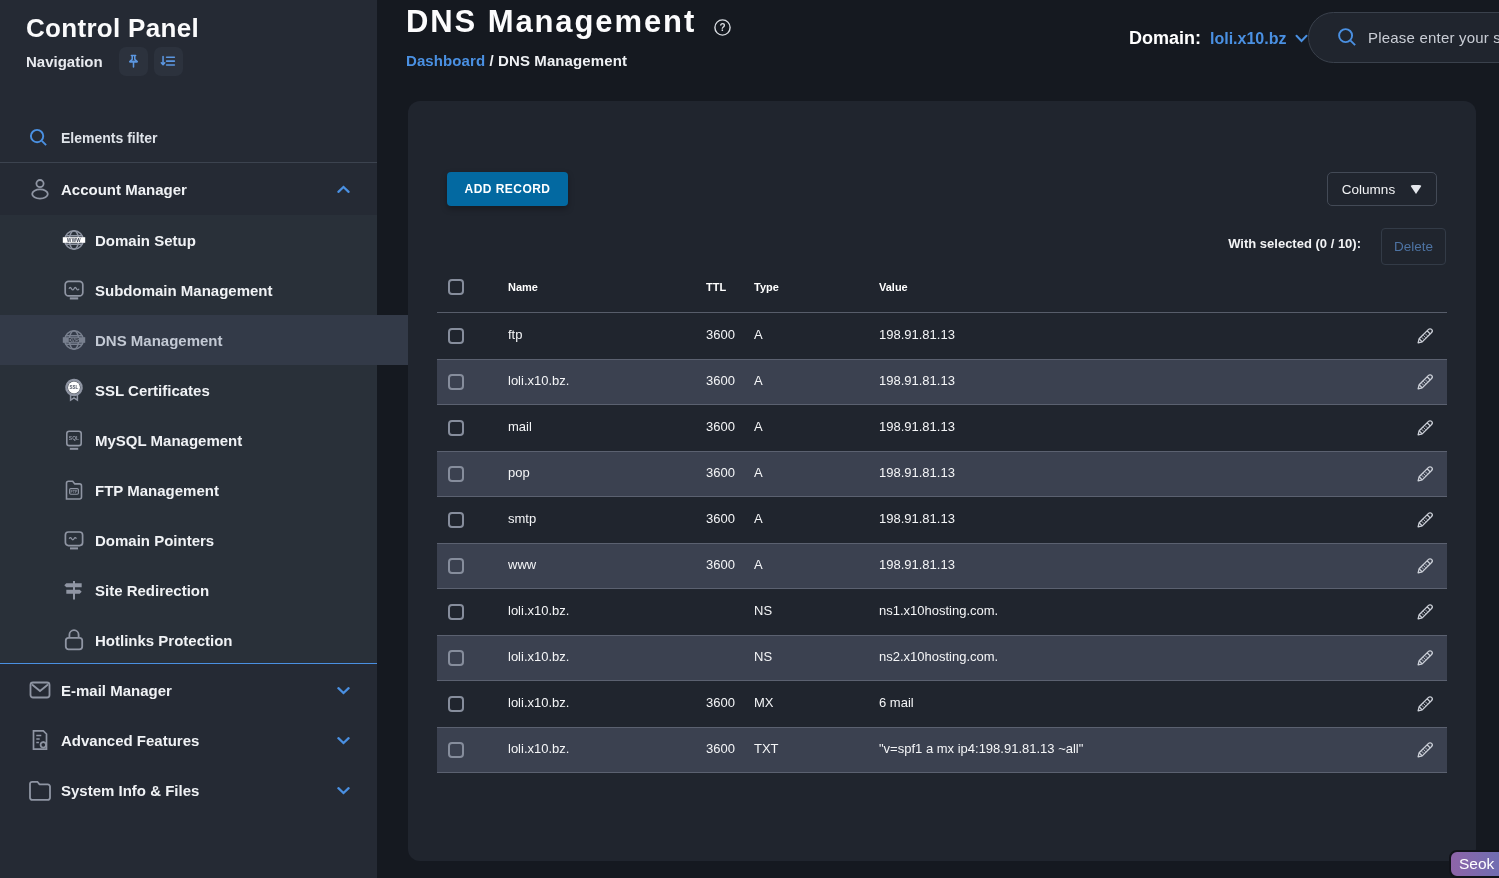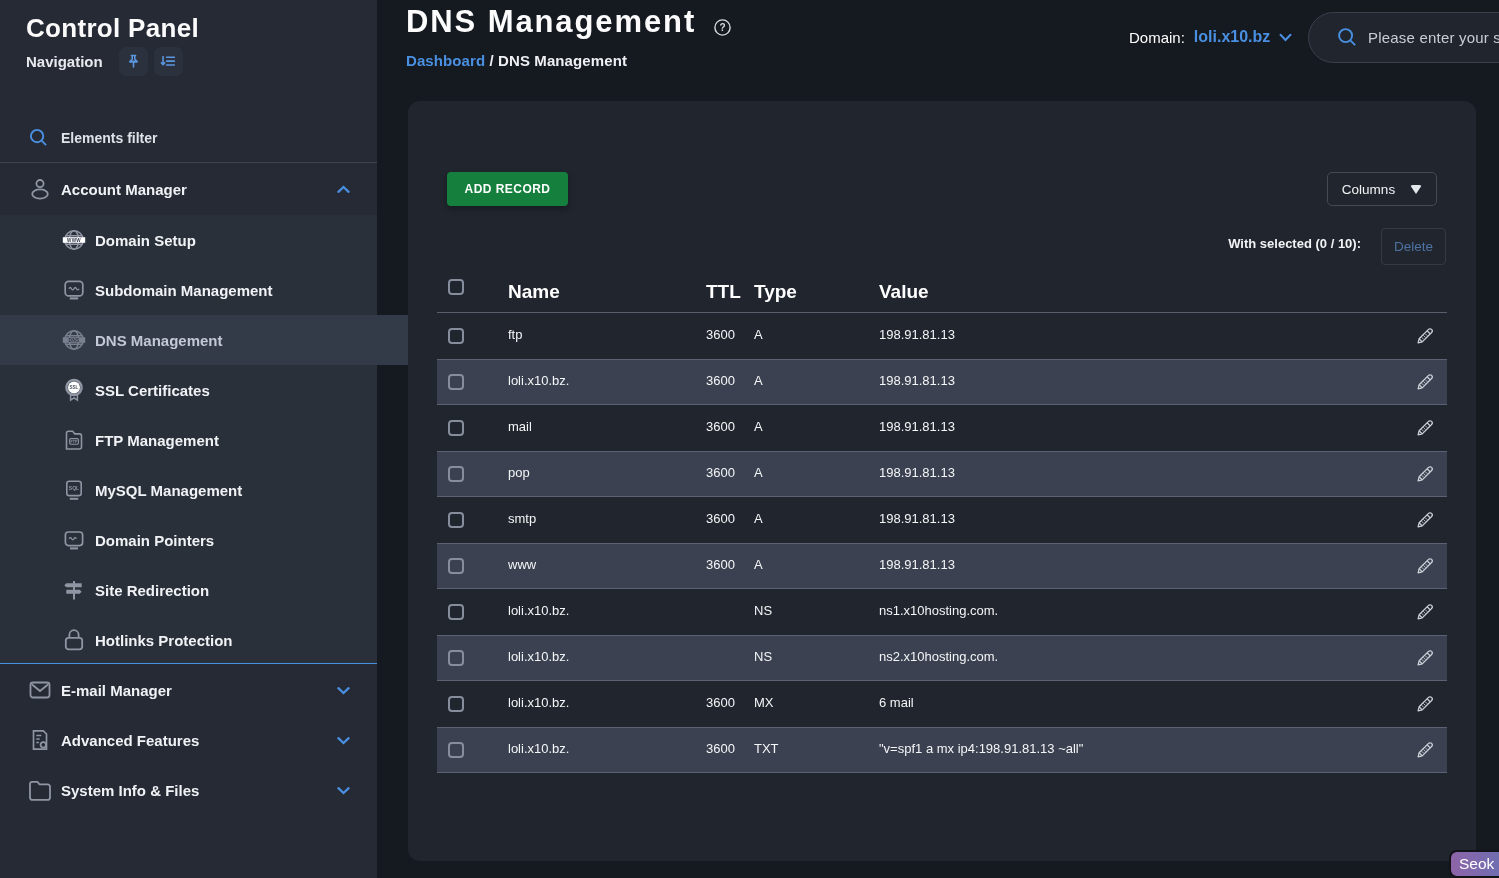--- a/index.html
+++ b/index.html
@@ -50,38 +50,38 @@
 }
 .subitem.active .slabel { color:#c3c9d4; }
 
 .main { position:absolute; left:377px; top:0; width:1122px; height:878px; }
 .pg-title { position:absolute; left:29px; top:4px; font-size:31px; font-weight:bold; color:#fcfcfd; letter-spacing:1.9px; }
 .pg-help { position:absolute; left:337px; top:19px; }
 .crumb { position:absolute; left:29px; top:52px; font-size:15px; font-weight:bold; letter-spacing:0.1px; }
 .crumb a { color:#4a90e2; text-decoration:none; }
 .crumb span { color:#eef0f3; }
 .domain-row { position:absolute; left:752px; top:28px; display:flex; align-items:center; }
-.domain-row .dlabel { font-size:15px; font-weight:normal; color:#fff; }
+.domain-row .dlabel { font-size:18px; font-weight:bold; color:#fff; }
 .domain-row .dval { font-size:16px; font-weight:bold; color:#4a90e2; margin-left:9px; }
 .domain-row svg { margin-left:9px; }
 .searchpill {
   position:absolute; left:931px; top:12px; width:620px; height:51px;
   background:#20252e; border:1px solid #3a414c; border-radius:26px;
   display:flex; align-items:center;
 }
 .searchpill svg { margin-left:28px; }
 .searchpill .ph { margin-left:10px; font-size:15px; color:#c9cdd5; letter-spacing:0.2px; }
 
 .card {
   position:absolute; left:31px; top:101px; width:1068px; height:760px;
   background:#20252e; border-radius:12px;
 }
 .btn-add {
   position:absolute; left:39px; top:71px; width:121px; height:34px;
-  background:#15803d; border-radius:4px; color:#fff;
+  background:#0369a1; border-radius:4px; color:#fff;
   font-size:12px; font-weight:bold; letter-spacing:0.45px;
   box-shadow:0 3px 6px rgba(0,0,0,0.28);
   display:flex; align-items:center; justify-content:center;
 }
 .btn-columns {
   position:absolute; left:919px; top:71px; width:110px; height:34px;
   background:transparent; border:1px solid #434a56; border-radius:5px;
   color:#f2f3f5; font-size:13.5px;
   display:flex; align-items:center; justify-content:center;
 }
@@ -89,21 +89,21 @@
 .withsel { position:absolute; left:0; top:135px; width:953px; text-align:right; font-size:13px; font-weight:bold; color:#f2f3f5; }
 .btn-delete {
   position:absolute; left:973px; top:127px; width:65px; height:37px;
   background:transparent; border:1px solid #333b47; border-radius:4px;
   color:#4d73a3; font-size:13.5px;
   display:flex; align-items:center; justify-content:center;
 }
 
 .tbl { position:absolute; left:29px; top:168px; width:1010px; }
 .thead { position:relative; height:44px; border-bottom:1px solid #575d6a; }
-.thead .hname { position:absolute; font-size:19px; font-weight:bold; color:#fff; top:12px; }
+.thead .hname { position:absolute; font-size:11px; font-weight:bold; color:#fff; top:12px; }
 .cb {
   width:16px; height:16px; border:2px solid #868d9c; border-radius:4px;
   position:absolute; left:11px;
 }
 .thead .cb { top:10px; }
 .trow { position:relative; height:46px; }
 .trow.even { background:#3b4150; box-shadow: inset 0 1px 0 #5b6170, inset 0 -1px 0 #5b6170; }
 .trow .cb { top:15px; }
 .trow .cell { position:absolute; top:14px; font-size:13px; color:#f4f5f7; }
 .pencil { position:absolute; left:978px; top:13px; }
@@ -201,33 +201,33 @@
       <svg class="sicon" viewBox="0 0 24 24" fill="none" stroke="#8f95a3">
         <path d="M8.6 16.5v5.6l3.4-2.3 3.4 2.3v-5.6" stroke-width="1.5"></path>
         <circle cx="12" cy="9.5" r="7.5" stroke-width="2.5" stroke-dasharray="2 1.35" stroke-linecap="round"></circle>
         <circle cx="12" cy="9.5" r="6" fill="#fff" stroke="none"></circle>
         <text x="12" y="11.1" text-anchor="middle" font-size="4.5" font-weight="bold" fill="#4d5462" font-family="Liberation Sans" stroke="none">SSL</text>
       </svg>
       <span class="slabel">SSL Certificates</span>
       </div>
     <div class="subitem">
       <svg class="sicon" viewBox="0 0 24 24" fill="none" stroke="#8f95a3" stroke-width="1.6">
+        <rect x="4.8" y="3.2" width="14.4" height="14.4" rx="2.4"></rect>
+        <text x="12" y="12.2" text-anchor="middle" font-size="5" font-weight="bold" fill="#8f95a3" font-family="Liberation Sans" stroke="none">SQL</text>
+        <path d="M7.8 20.8h8.4" stroke-width="2"></path>
+      </svg>
+      <span class="slabel">MySQL Management</span>
+      </div>
+    <div class="subitem">
+      <svg class="sicon" viewBox="0 0 24 24" fill="none" stroke="#8f95a3" stroke-width="1.6">
         <path d="M4.5 21V5.3a2 2 0 012-2h4.2l2.1 2.6h4.7a2 2 0 012 2V19a2 2 0 01-2 2h-13z"></path>
         <rect x="7.6" y="10.6" width="8.8" height="5.6" rx="1.2" stroke-width="1.1"></rect>
         <text x="12" y="14.8" text-anchor="middle" font-size="3.6" font-weight="bold" fill="#8f95a3" font-family="Liberation Sans" stroke="none">FTP</text>
       </svg>
       <span class="slabel">FTP Management</span>
-      </div>
-    <div class="subitem">
-      <svg class="sicon" viewBox="0 0 24 24" fill="none" stroke="#8f95a3" stroke-width="1.6">
-        <rect x="4.8" y="3.2" width="14.4" height="14.4" rx="2.4"></rect>
-        <text x="12" y="12.2" text-anchor="middle" font-size="5" font-weight="bold" fill="#8f95a3" font-family="Liberation Sans" stroke="none">SQL</text>
-        <path d="M7.8 20.8h8.4" stroke-width="2"></path>
-      </svg>
-      <span class="slabel">MySQL Management</span>
       </div>
     <div class="subitem">
       <svg class="sicon" viewBox="0 0 24 24" fill="none" stroke="#8f95a3" stroke-width="1.7">
         <rect x="3.4" y="4" width="17.2" height="13.6" rx="3"></rect>
         <path d="M7.2 10.7q1.2-2.2 2.4 0t2.4 0 2.4 0" stroke-width="1.25"></path>
         <path d="M8 20.4h8" stroke-width="2.1"></path>
       </svg>
       <span class="slabel">Domain Pointers</span>
       </div>
     <div class="subitem">

